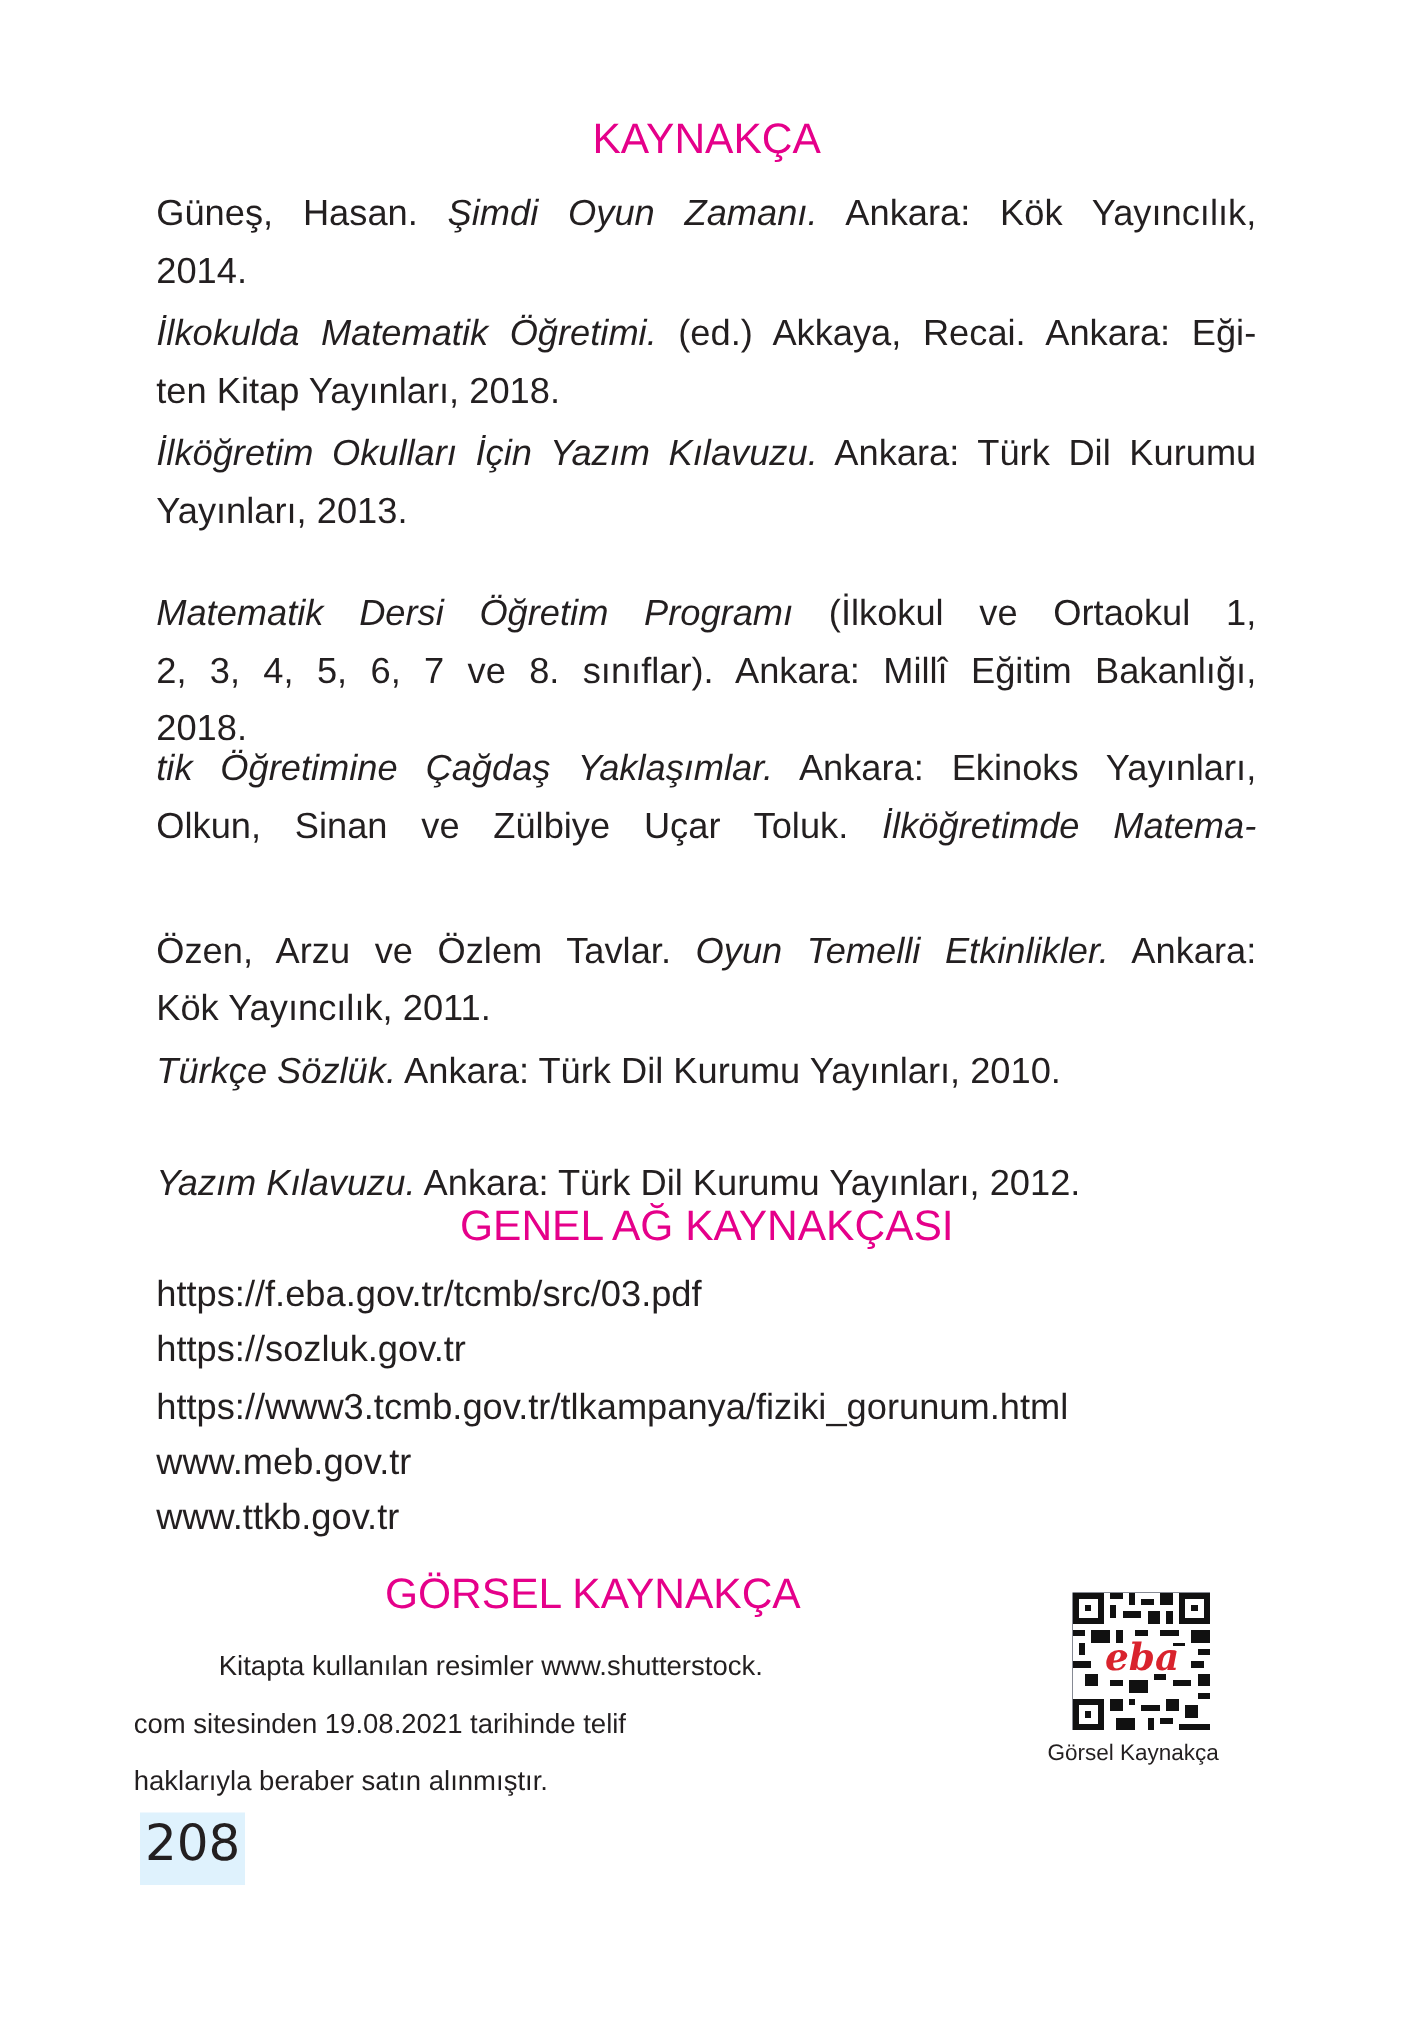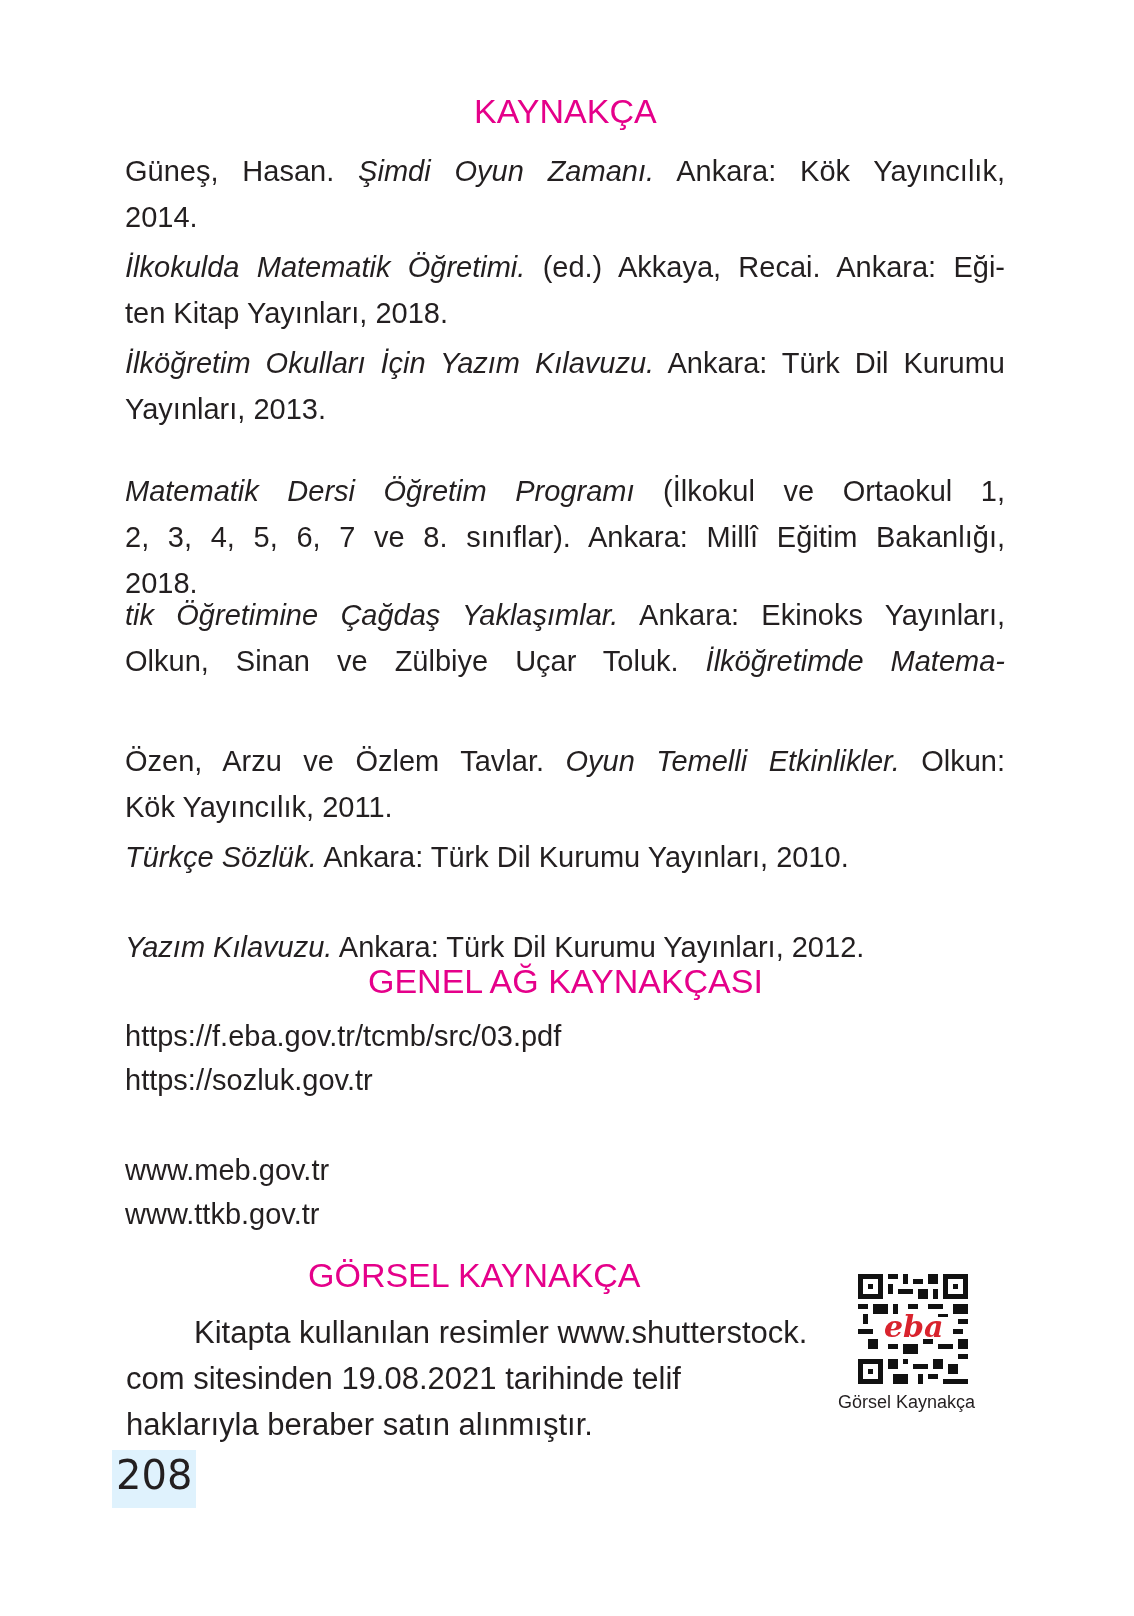--- a/index.html
+++ b/index.html
@@ -8,21 +8,21 @@
   .page { position: absolute; left: 0; top: 0; width: 1118px; height: 1616px; }
   .heading { position: absolute; color: #e5008a; font-family: "Liberation Sans", sans-serif;
              font-size: 34px; font-weight: normal; letter-spacing: 0px; white-space: nowrap; }
   .block { position: absolute; left: 125px; width: 880px; font-size: 29px; line-height: 46px;
            font-family: "Liberation Sans", sans-serif; font-weight: 300; text-align: justify;
            text-align-last: left; }
   .it { font-style: italic; }
   .line { display: block; white-space: nowrap; }
   .url { position: absolute; left: 125px; font-size: 29px; font-family: "Liberation Sans", sans-serif;
          white-space: nowrap; }
-  .para { position: absolute; left: 126px; width: 690px; font-size: 31px; line-height: 46px;
+  .para { position: absolute; left: 107px; width: 690px; font-size: 22px; line-height: 46px;
           font-family: "Liberation Sans", sans-serif; }
   .qr { position: absolute; left: 858px; top: 1274px; width: 110px; height: 110px; background: #0f172a; }
   .qr-caption { position: absolute; left: 838px; top: 1392px; font-size: 18px;
                 font-family: "Liberation Sans", sans-serif; white-space: nowrap; color: #231f20; }
   .page-num-box { position: absolute; left: 112px; top: 1450px; width: 84px; height: 58px; background: #dff2fd; }
   .page-num { position: absolute; left: 116px; top: 1452px; font-size: 40px;
               font-family: "DejaVu Sans", sans-serif; color: #231f20; }
 </style>
 </head>
 <body>
@@ -47,35 +47,36 @@
       <div class="block" style="top: 446px;">
         <span class="line" style="text-align: justify; text-align-last: justify; white-space: normal; margin-top: 22px;"><span class="it">Matematik  Dersi Öğretim Programı</span><span> (İlkokul ve Ortaokul 1,</span></span>
         <span class="line" style="text-align: justify; text-align-last: justify; white-space: normal;"><span>2, 3, 4, 5, 6, 7 ve 8. sınıflar). Ankara: Millî Eğitim Bakanlığı,</span></span>
         <span class="line"><span>2018.</span></span>
       </div>
       <div class="block" style="top: 592px;">
         <span class="line" style="text-align: justify; text-align-last: justify; white-space: normal;"><span class="it">tik Öğretimine Çağdaş Yaklaşımlar.</span><span> Ankara: Ekinoks Yayınları,</span></span>
         <span class="line" style="text-align: justify; text-align-last: justify; white-space: normal;"><span>Olkun, Sinan ve Zülbiye Uçar Toluk. </span><span class="it">İlköğretimde Matema-</span></span>
       </div>
       <div class="block" style="top: 738px;">
-        <span class="line" style="text-align: justify; text-align-last: justify; white-space: normal;"><span>Özen, Arzu ve Özlem Tavlar. </span><span class="it">Oyun Temelli Etkinlikler.</span><span> Olkun:</span></span>
+        <span class="line" style="text-align: justify; text-align-last: justify; white-space: normal;"><span>Özen, Arzu ve Özlem Tavlar. </span><span class="it">Oyun Temelli Etkinlikler.</span><span> Ankara:</span></span>
         <span class="line"><span>Kök Yayıncılık, 2011.</span></span>
       </div>
       <div class="block" style="top: 834px;">
         <span class="line"><span class="it">Türkçe Sözlük.</span><span> Ankara: Türk Dil Kurumu Yayınları, 2010.</span></span>
       </div>
       <div class="block" style="top: 924px;">
         <span class="line"><span class="it">Yazım Kılavuzu.</span><span> Ankara: Türk Dil Kurumu Yayınları, 2012.</span></span>
       </div>
     </div>
 
   <div class="heading" style="left:368px; top:962px;">GENEL AĞ KAYNAKÇASI</div>
 
   <div class="url" style="top:1020px;">https://f.eba.gov.tr/tcmb/src/03.pdf</div>
   <div class="url" style="top:1064px;">https://sozluk.gov.tr</div>
+  <div class="url" style="top:1110px;">https://www3.tcmb.gov.tr/tlkampanya/fiziki_gorunum.html</div>
   <div class="url" style="top:1154px;">www.meb.gov.tr</div>
   <div class="url" style="top:1198px;">www.ttkb.gov.tr</div>
 
   <div class="heading" style="left:308px; top:1256px;">GÖRSEL KAYNAKÇA</div>
 
   <div class="para" style="top:1310px;">
     <span class="line" style="padding-left:68px;">Kitapta kullanılan resimler www.shutterstock.</span>
     <span class="line">com sitesinden 19.08.2021 tarihinde telif</span>
     <span class="line">haklarıyla beraber satın alınmıştır.</span>
   </div>

